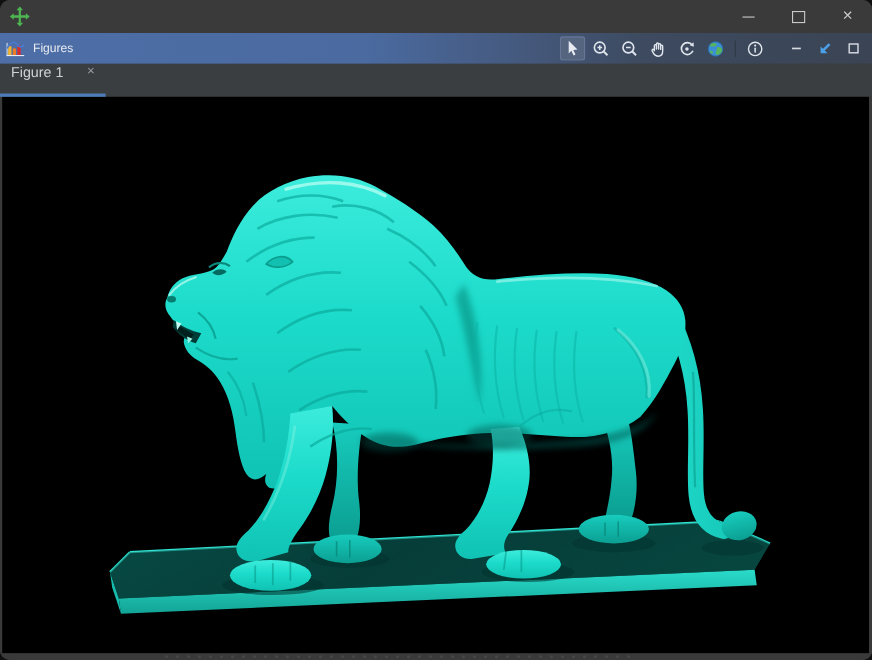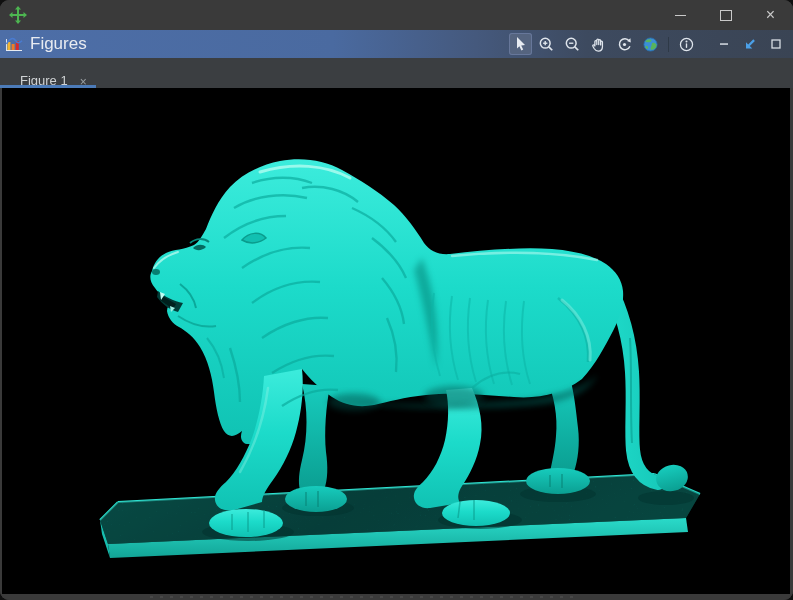--- a/index.html
+++ b/index.html
@@ -23,37 +23,37 @@
   }
   .glyph-min{display:block;width:11px;height:0;border-top:1px solid #c9c9c9;}
   .glyph-max{display:block;width:10px;height:9px;border:1px solid #c9c9c9;}
   .glyph-close{font-size:16px;line-height:1;color:#c9c9c9;}
   
   .figbar{
     height:28px;flex:0 0 28px;display:flex;align-items:center;
     padding:0 6px 0 5px;box-sizing:border-box;
     background:linear-gradient(to right,#4d6ea7 0%,#4a6aa0 42%,#45597d 60%,#3d4a5f 74%,#3a4454 100%);
   }
-  .fig-title{color:#e8ebf1;font-size:17px;margin-left:7px;}
+  .fig-title{color:#e8ebf1;font-size:11px;margin-left:7px;}
   .fig-tools{margin-left:auto;display:flex;align-items:center;gap:3px;}
   .tool{
     width:23px;height:22px;display:flex;align-items:center;justify-content:center;
     border-radius:3px;
   }
   .tool.selected{background:#55647f;box-shadow:inset 0 0 0 1px #67779a;}
   .tool-sep{width:1px;height:15px;background:#2e3947;margin:0 3px;}
   .tool-gap{width:8px;}
   
   .tabbar{
     height:30px;flex:0 0 30px;background:#3b3e41;display:flex;align-items:stretch;
     box-sizing:border-box;
   }
   .tab{
-    width:96px;position:relative;display:flex;align-items:flex-end;
-    padding:0 20px;box-sizing:border-box;color:#cfd2d4;font-size:13px;gap:12px;
+    width:96px;position:relative;display:flex;align-items:flex-start;
+    padding:0 10px;box-sizing:border-box;color:#cfd2d4;font-size:13px;gap:12px;
   }
   .tab-label{white-space:nowrap;}
   .tab-close{color:#9aa0a4;font-size:12px;line-height:1;margin-left:auto;}
   .tab-underline{
     position:absolute;left:0;right:0;bottom:0;height:3px;background:#4c7bb8;
   }
   
   .canvas-wrap{
     flex:1 1 auto;background:#3a3a3a;padding:0 3px 0 2px;box-sizing:border-box;
     display:flex;

